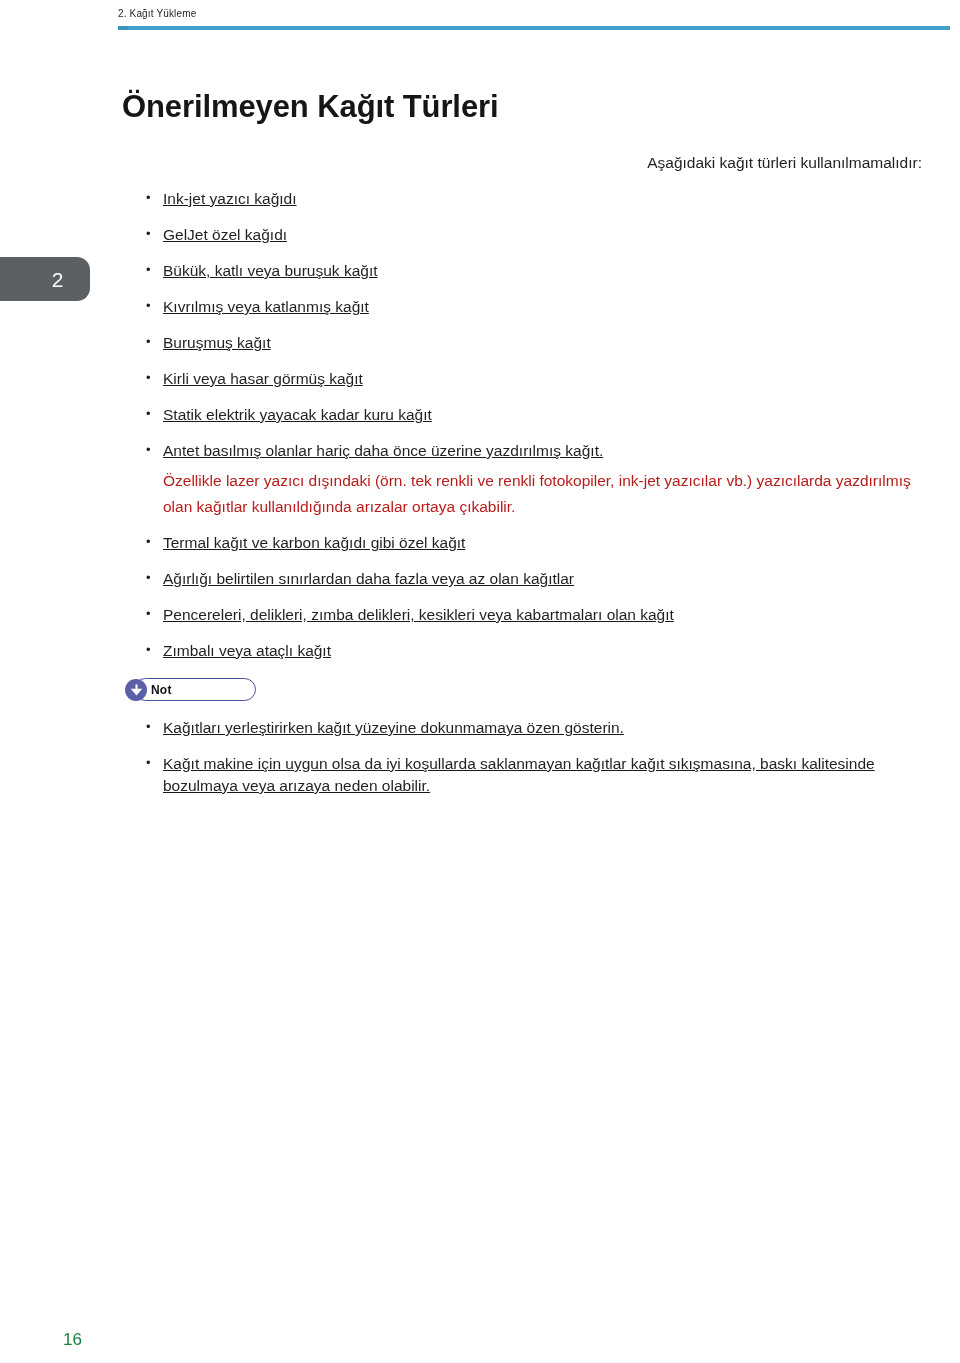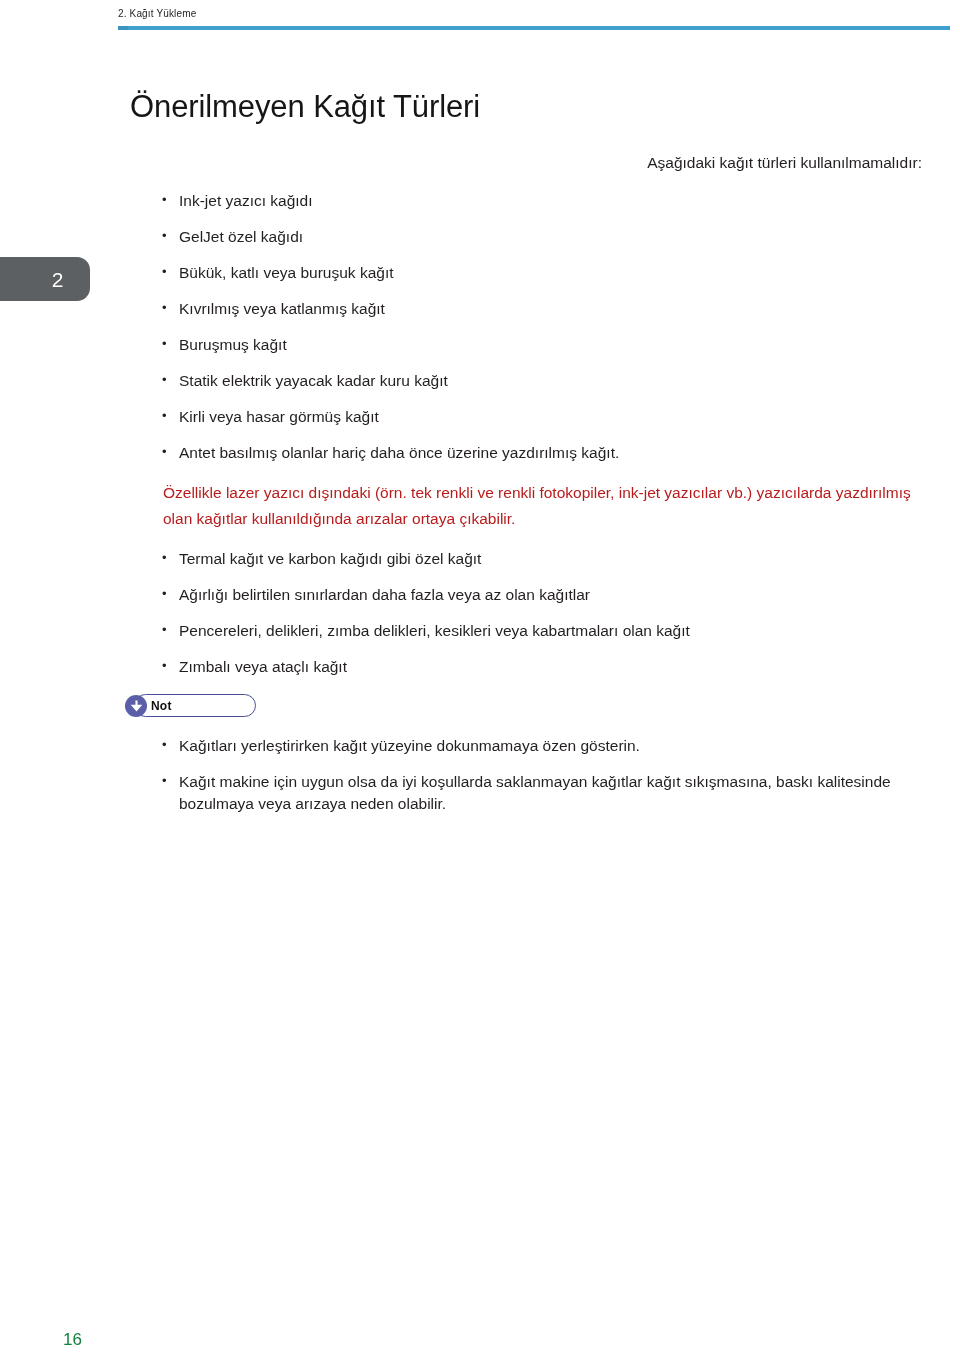--- a/index.html
+++ b/index.html
@@ -70,40 +70,41 @@
   
   .content {
     position: absolute;
     left: 122px;
     top: 88px;
     width: 800px;
   }
 
   .doc-title {
     font-size: 31px;
-    font-weight: 400;
+    font-weight: 700;
     letter-spacing: -0.1px;
     color: #161616;
     line-height: 38px;
-    margin: 0 0 26px 8px;
+    margin: 0 0 26px 0;
   }
 
   .intro-text {
     font-size: 15.5px;
     line-height: 22px;
     color: #231f20;
     margin: 0 0 14px 0;
     text-align: right;
   }
 
   
   ul.bullets {
     list-style: none;
-    margin: 16px;
+    margin: 0;
     padding: 0;
+    text-decoration: underline;
   }
   ul.bullets li {
     position: relative;
     padding-left: 41px;
     font-size: 15.5px;
     line-height: 22px;
     color: #231f20;
     margin-bottom: 14px;
   }
   ul.bullets li::before {
@@ -212,22 +213,22 @@
     <h1 class="doc-title">Önerilmeyen Kağıt Türleri</h1>
 
     <p class="intro-text">Aşağıdaki kağıt türleri kullanılmamalıdır:</p>
 
     <ul class="bullets">
       <li>Ink-jet yazıcı kağıdı</li>
       <li>GelJet özel kağıdı</li>
       <li>Bükük, katlı veya buruşuk kağıt</li>
       <li>Kıvrılmış veya katlanmış kağıt</li>
       <li>Buruşmuş kağıt</li>
+      <li>Kirli veya hasar görmüş kağıt</li>
       <li>Statik elektrik yayacak kadar kuru kağıt</li>
-      <li>Kirli veya hasar görmüş kağıt</li>
       <li>Antet basılmış olanlar hariç daha önce üzerine yazdırılmış kağıt.</li>
     </ul>
 
     <p class="sub-paragraph">Özellikle lazer yazıcı dışındaki (örn. tek renkli ve renkli fotokopiler, ink-jet yazıcılar vb.) yazıcılarda yazdırılmış olan kağıtlar kullanıldığında arızalar ortaya çıkabilir.</p>
 
     <ul class="bullets list-block-2">
       <li>Termal kağıt ve karbon kağıdı gibi özel kağıt</li>
       <li>Ağırlığı belirtilen sınırlardan daha fazla veya az olan kağıtlar</li>
       <li>Pencereleri, delikleri, zımba delikleri, kesikleri veya kabartmaları olan kağıt</li>
       <li>Zımbalı veya ataçlı kağıt</li>

